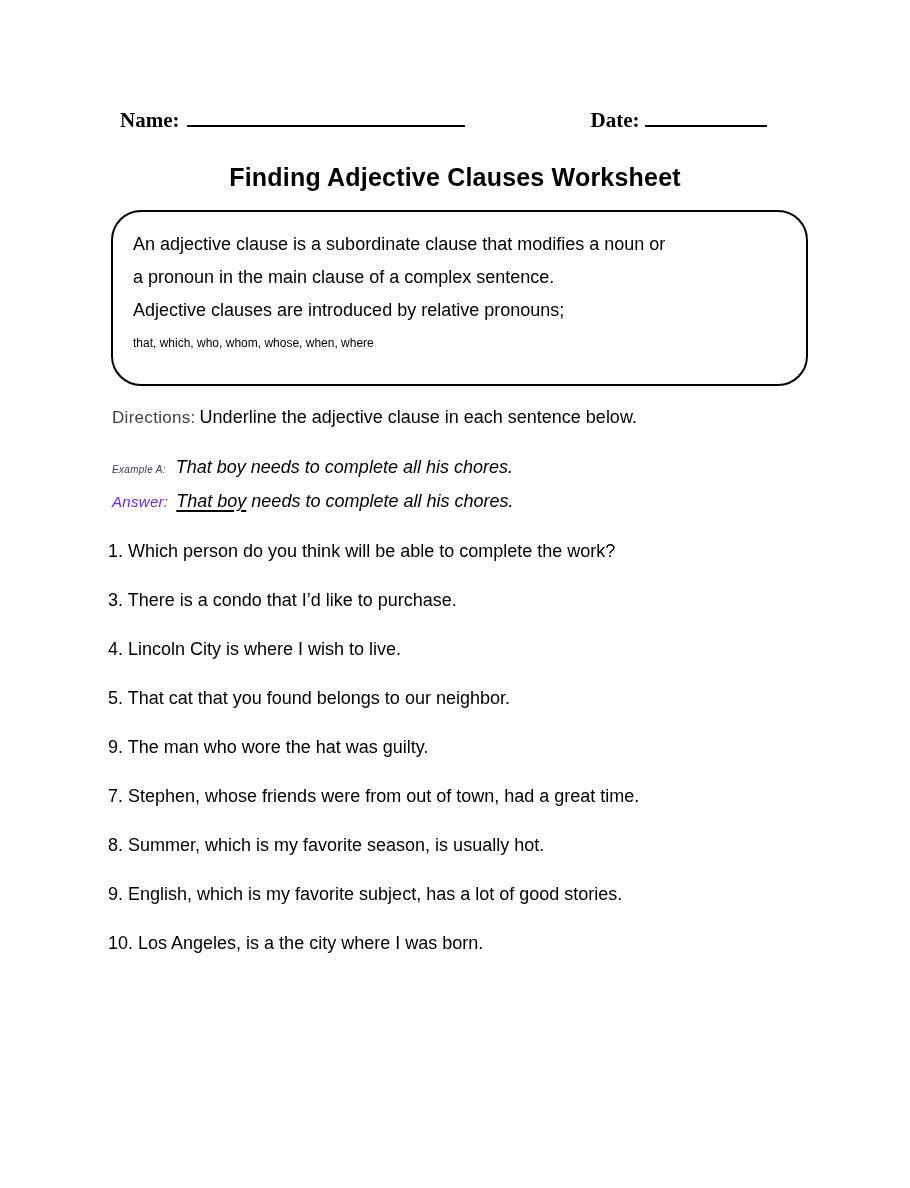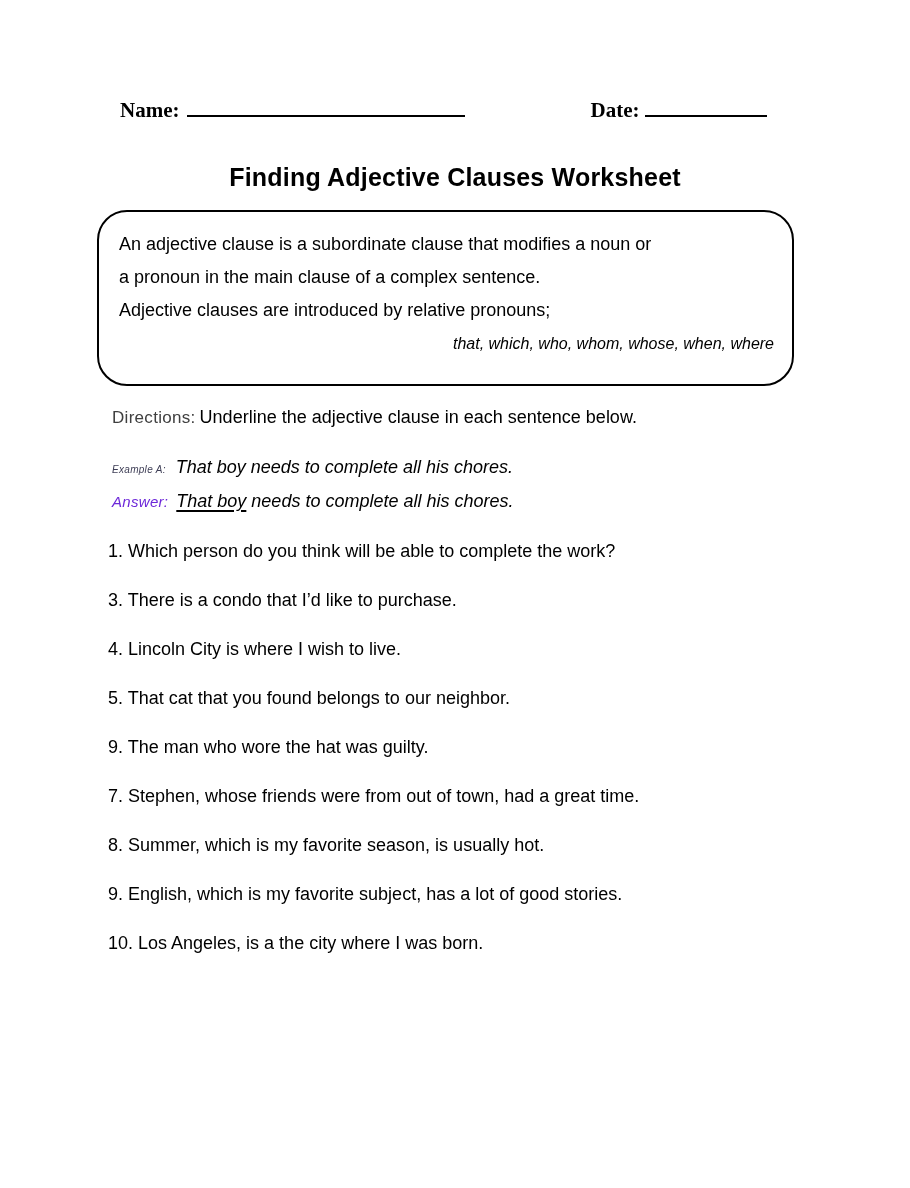--- a/index.html
+++ b/index.html
@@ -7,21 +7,21 @@
   .page {
     position: relative;
     width: 910px;
     height: 1188px;
     background: #ffffff;
     color: #000000;
     font-family: "Liberation Sans", sans-serif;
     overflow: hidden;
   }
   
-  .header-row { position: absolute; top: 95px; left: 120px; width: 670px; white-space: nowrap; }
+  .header-row { position: absolute; top: 105px; left: 120px; width: 670px; white-space: nowrap; }
   .name-label, .date-label {
     font-family: "Liberation Serif", serif;
     font-weight: bold;
     font-size: 21px;
     display: inline-block;
   }
   .name-line {
     display: inline-block;
     width: 278px;
     border-bottom: 2px solid #000;
@@ -46,36 +46,35 @@
     width: 910px;
     text-align: center;
     font-size: 25px;
     font-weight: bold;
     letter-spacing: 0.2px;
   }
   
   .info-box {
     position: absolute;
     top: 210px;
-    left: 97px;
+    left: 111px;
     width: 697px;
     height: 176px;
     border: 2px solid #000;
     border-radius: 30px;
     padding: 16px 18px 0 20px;
   }
   .info-box .line {
     font-size: 18px;
     line-height: 33px;
     white-space: nowrap;
   }
   .info-box .pronouns {
-    font-style: italic;
-    text-align: right;
-    font-size: 16px;
+    text-align: left;
+    font-size: 12px;
     line-height: 33px;
     white-space: nowrap;
   }
   
   .directions { position: absolute; top: 407px; left: 112px; white-space: nowrap; }
   .directions .label {
     color: #404040;
     font-size: 17px;
     letter-spacing: 0.3px;
   }

